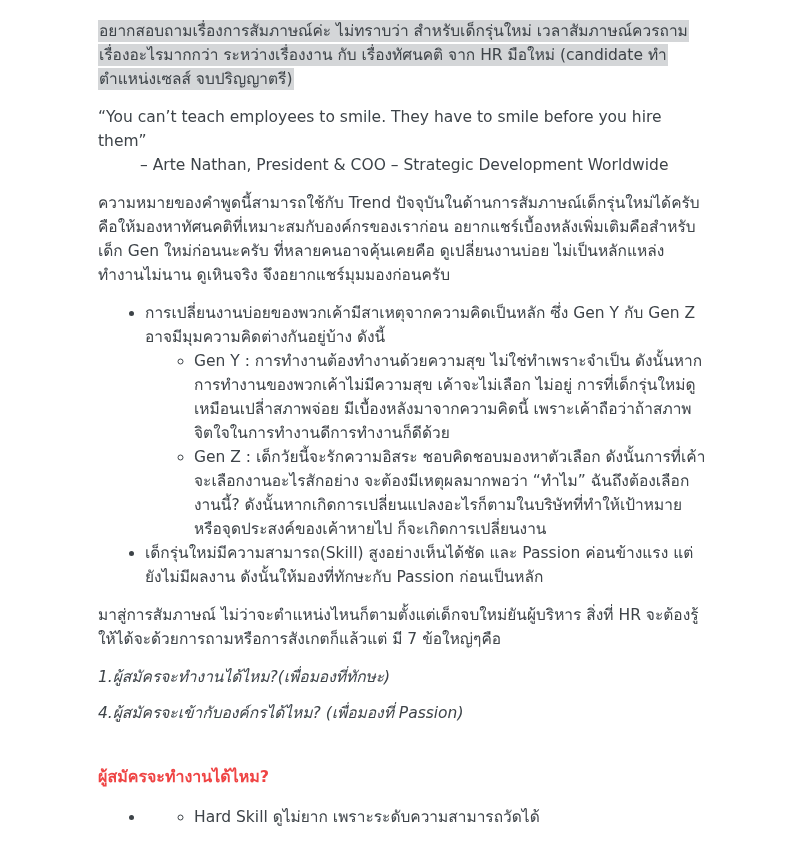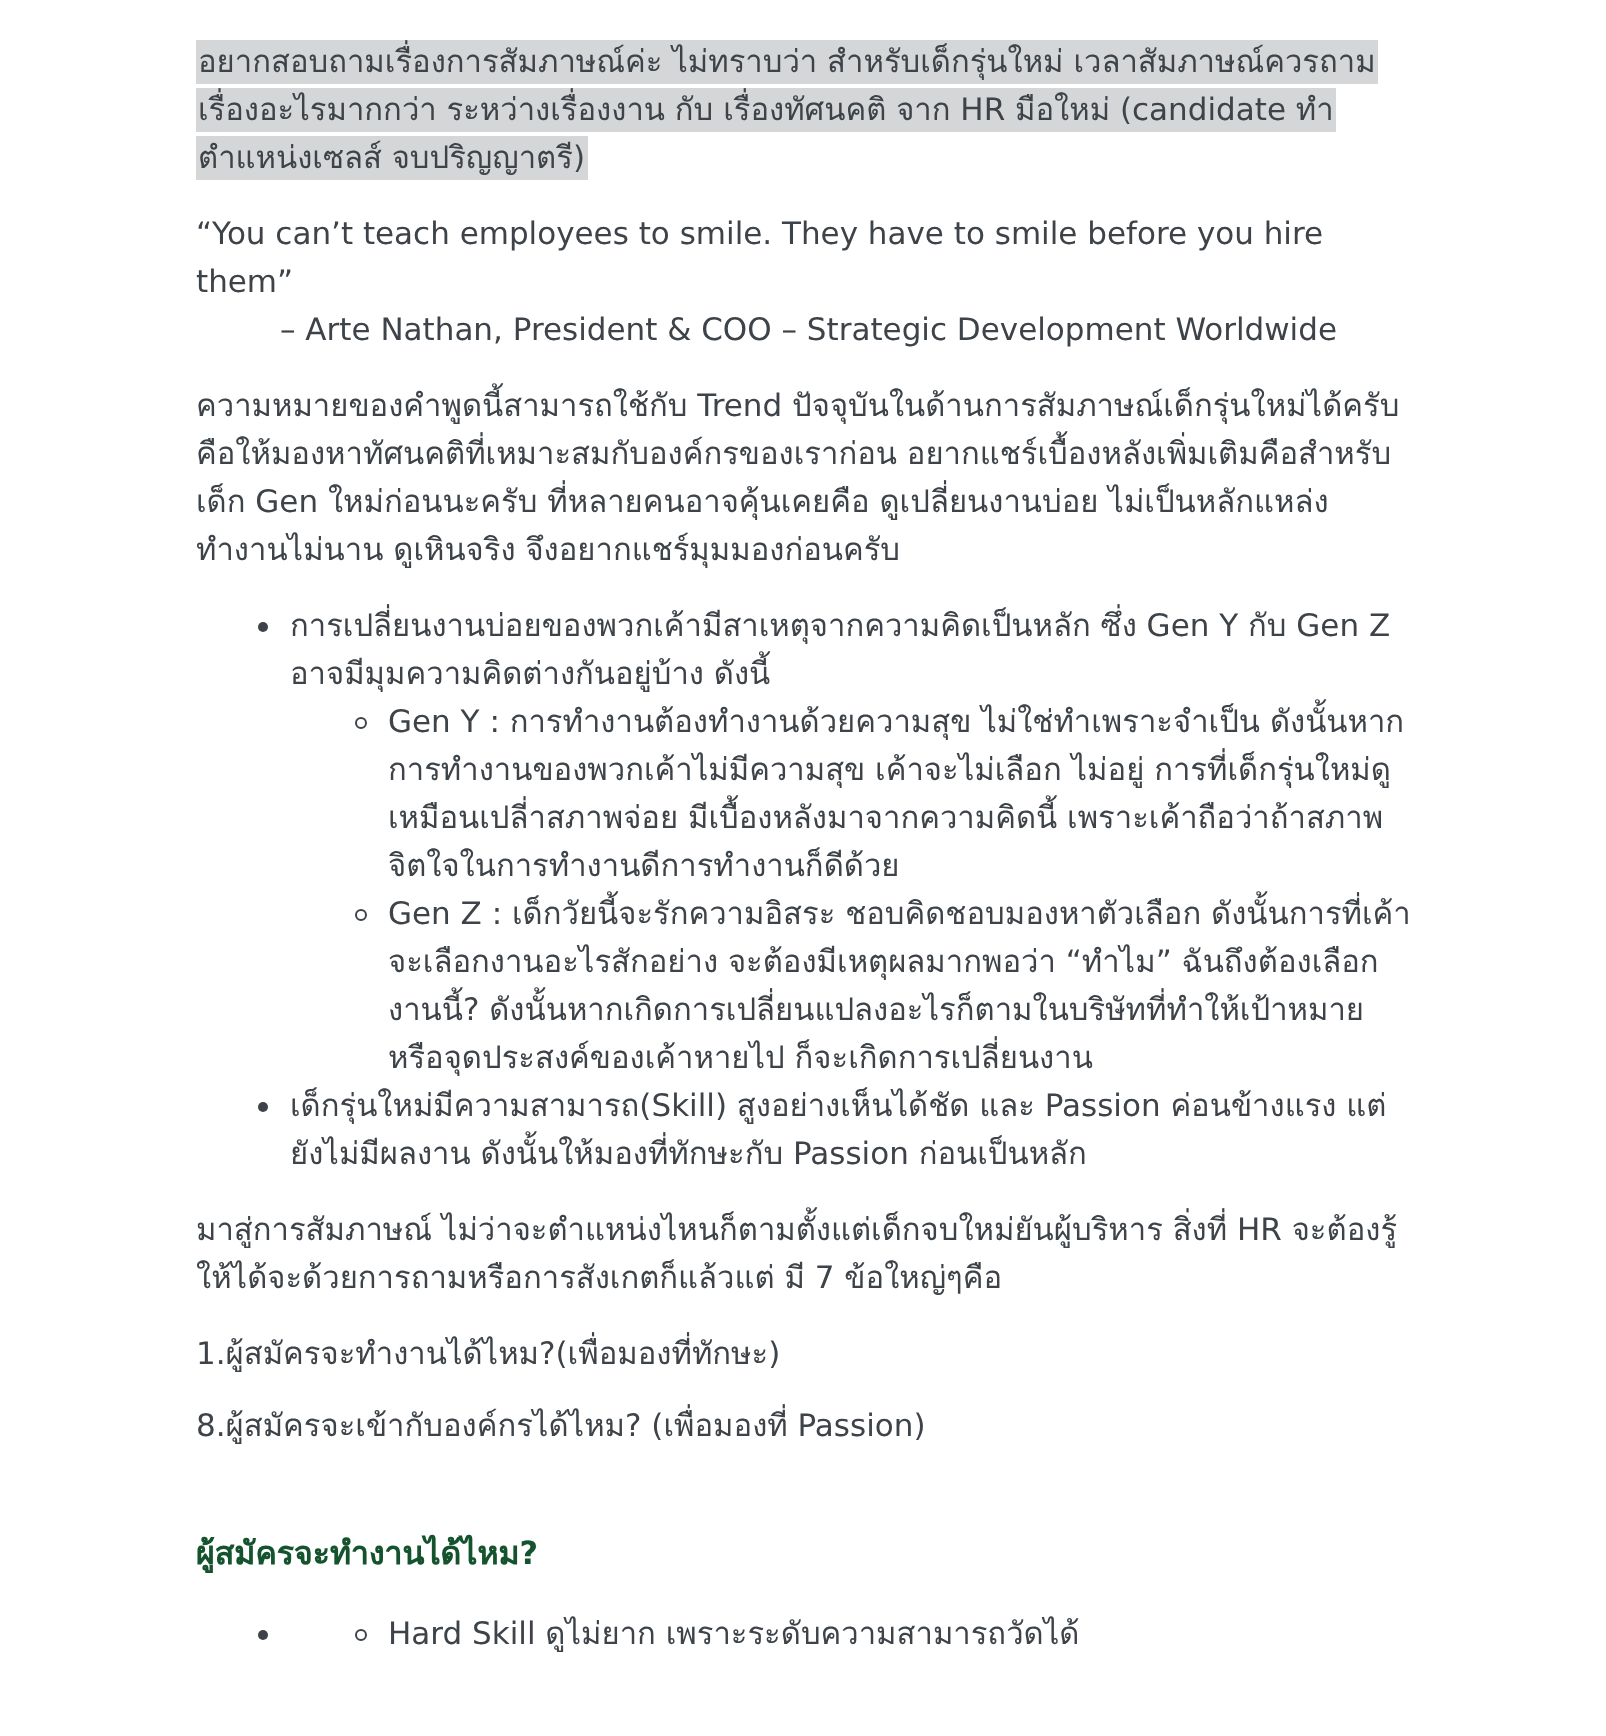--- a/index.html
+++ b/index.html
@@ -39,26 +39,26 @@
   ul.lvl1 > li { margin: 0; }
   ul.lvl2 {
     list-style: circle;
     padding-left: 49px;
     margin: 0;
   }
   ul.lvl2 > li { margin: 0; }
   h3.section-heading {
     font-size: 16px;
     font-weight: bold;
-    color: #14532d;
+    color: #ef4444;
     margin-top: 40px;
     margin-bottom: 16px;
     line-height: 24px;
   }
-  .points .para { margin-bottom: 12px; }
+  .points .para { margin-bottom: 12px; font-style: italic; }
 </style>
 </head>
 <body>
 
 <div class="article">
 
   <p class="para">
     <mark class="hl">อยากสอบถามเรื่องการสัมภาษณ์ค่ะ ไม่ทราบว่า สำหรับเด็กรุ่นใหม่ เวลาสัมภาษณ์ควรถามเรื่องอะไรมากกว่า ระหว่างเรื่องงาน กับ เรื่องทัศนคติ จาก HR มือใหม่ (candidate ทำตำแหน่งเซลส์ จบปริญญาตรี)</mark>
   </p>
 
@@ -83,21 +83,21 @@
     </li>
     <li>
       <span>เด็กรุ่นใหม่มีความสามารถ(Skill) สูงอย่างเห็นได้ชัด และ Passion ค่อนข้างแรง แต่ยังไม่มีผลงาน ดังนั้นให้มองที่ทักษะกับ Passion ก่อนเป็นหลัก</span>
     </li>
   </ul>
 
   <p class="para">มาสู่การสัมภาษณ์ ไม่ว่าจะตำแหน่งไหนก็ตามตั้งแต่เด็กจบใหม่ยันผู้บริหาร สิ่งที่ HR จะต้องรู้ให้ได้จะด้วยการถามหรือการสังเกตก็แล้วแต่ มี 7 ข้อใหญ่ๆคือ</p>
 
   <div class="points">
     <p class="para">1.ผู้สมัครจะทำงานได้ไหม?(เพื่อมองที่ทักษะ)</p>
-    <p class="para">8.ผู้สมัครจะเข้ากับองค์กรได้ไหม? (เพื่อมองที่ Passion)</p>
+    <p class="para">4.ผู้สมัครจะเข้ากับองค์กรได้ไหม? (เพื่อมองที่ Passion)</p>
   </div>
 
   <h3 class="section-heading">ผู้สมัครจะทำงานได้ไหม?</h3>
 
   <ul class="lvl1">
     <li>
       <ul class="lvl2">
         <li>
           <span>Hard Skill ดูไม่ยาก เพราะระดับความสามารถวัดได้</span>
         </li>

